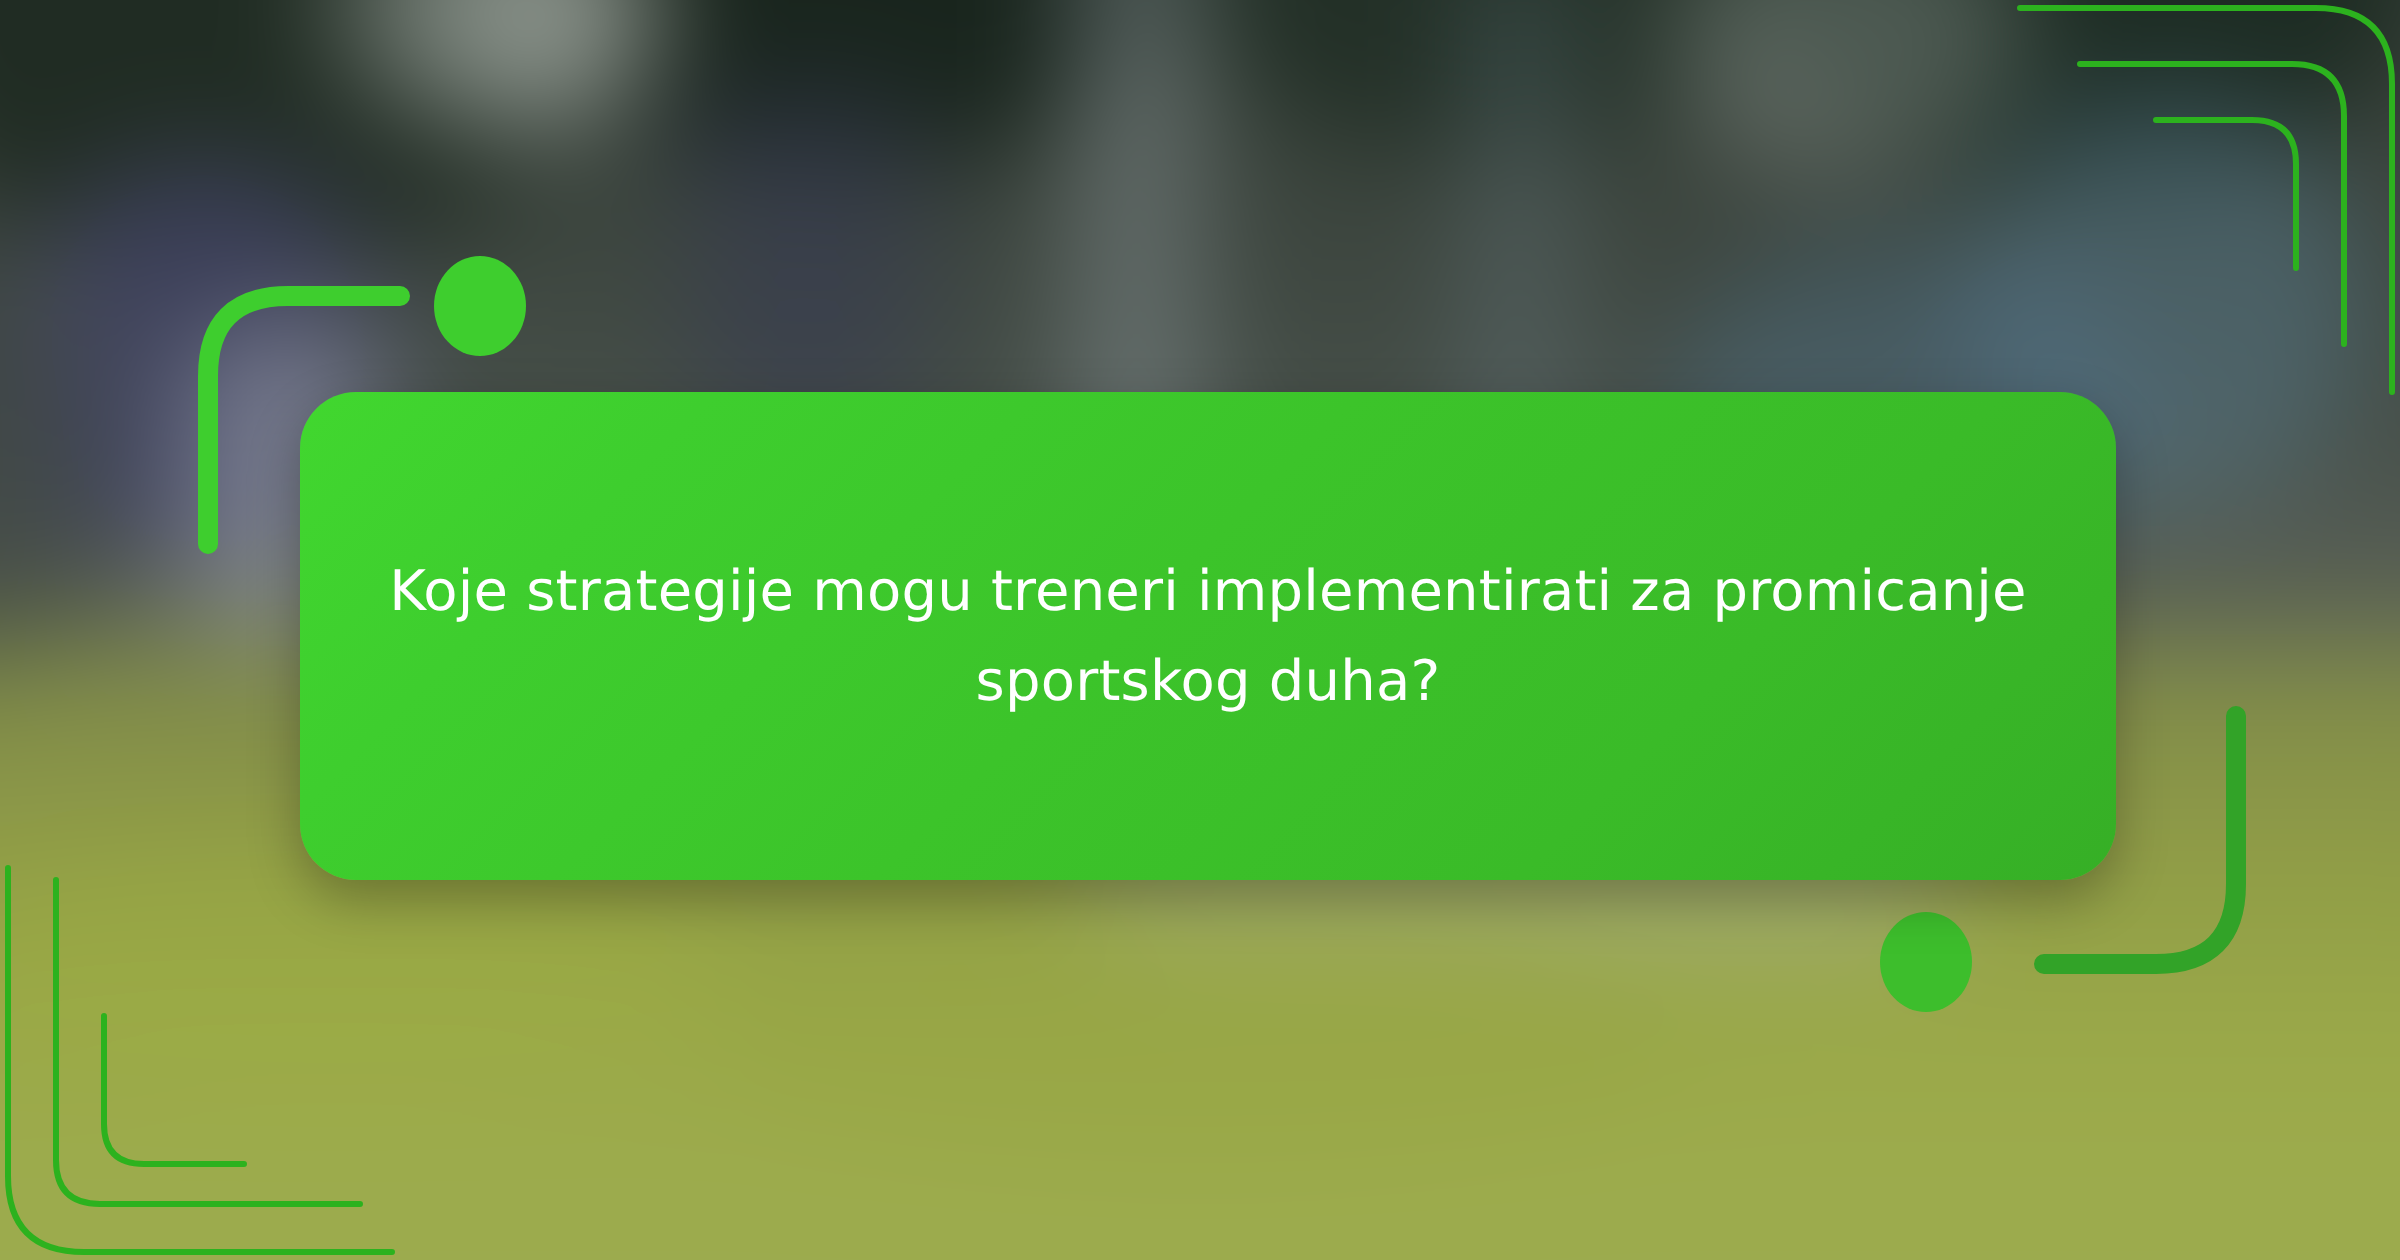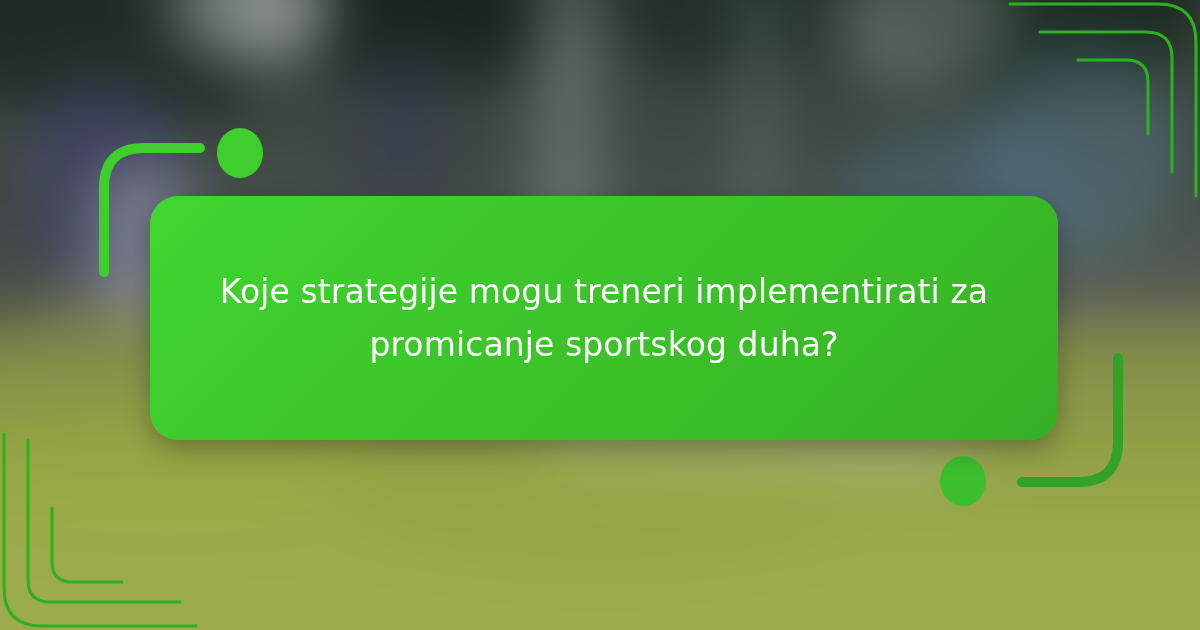--- a/index.html
+++ b/index.html
@@ -95,21 +95,21 @@
     display:flex;
     align-items:center;
     justify-content:center;
   }
 
   .card-text {
     width:860px;
     text-align:center;
     color:#ffffff;
     font-family:"DejaVu Sans", sans-serif;
-    font-size:33px;
+    font-size:28px;
     font-weight:400;
     line-height:1.62;
     letter-spacing:.1px;
     text-rendering:optimizeLegibility;
   }
 </style>
 </head>
 <body>
 
 <div id="stage">

